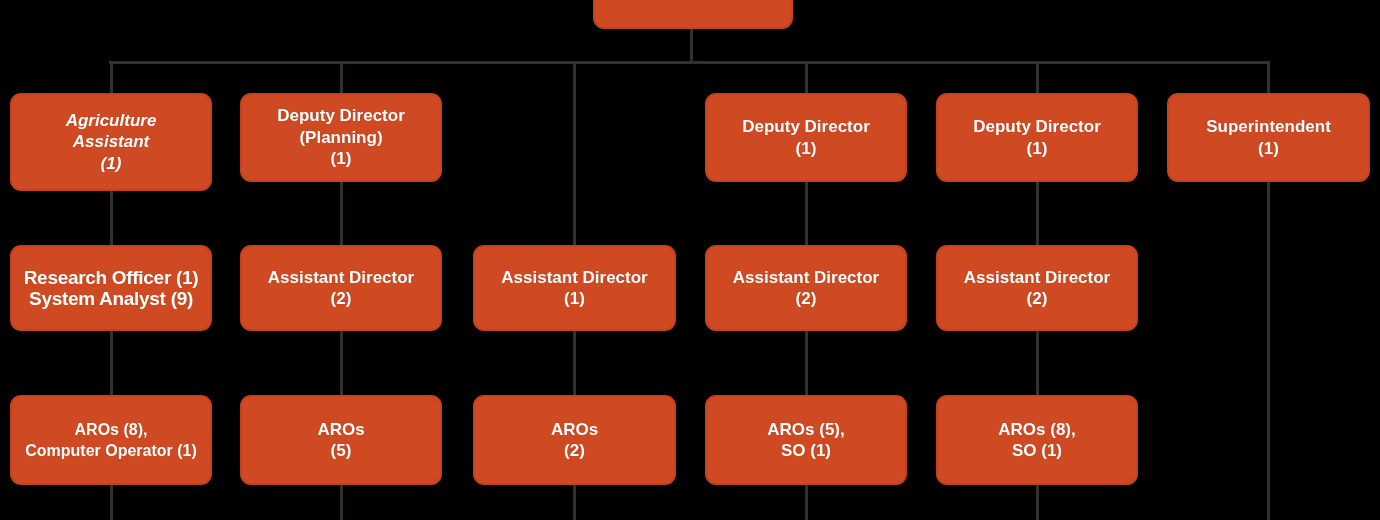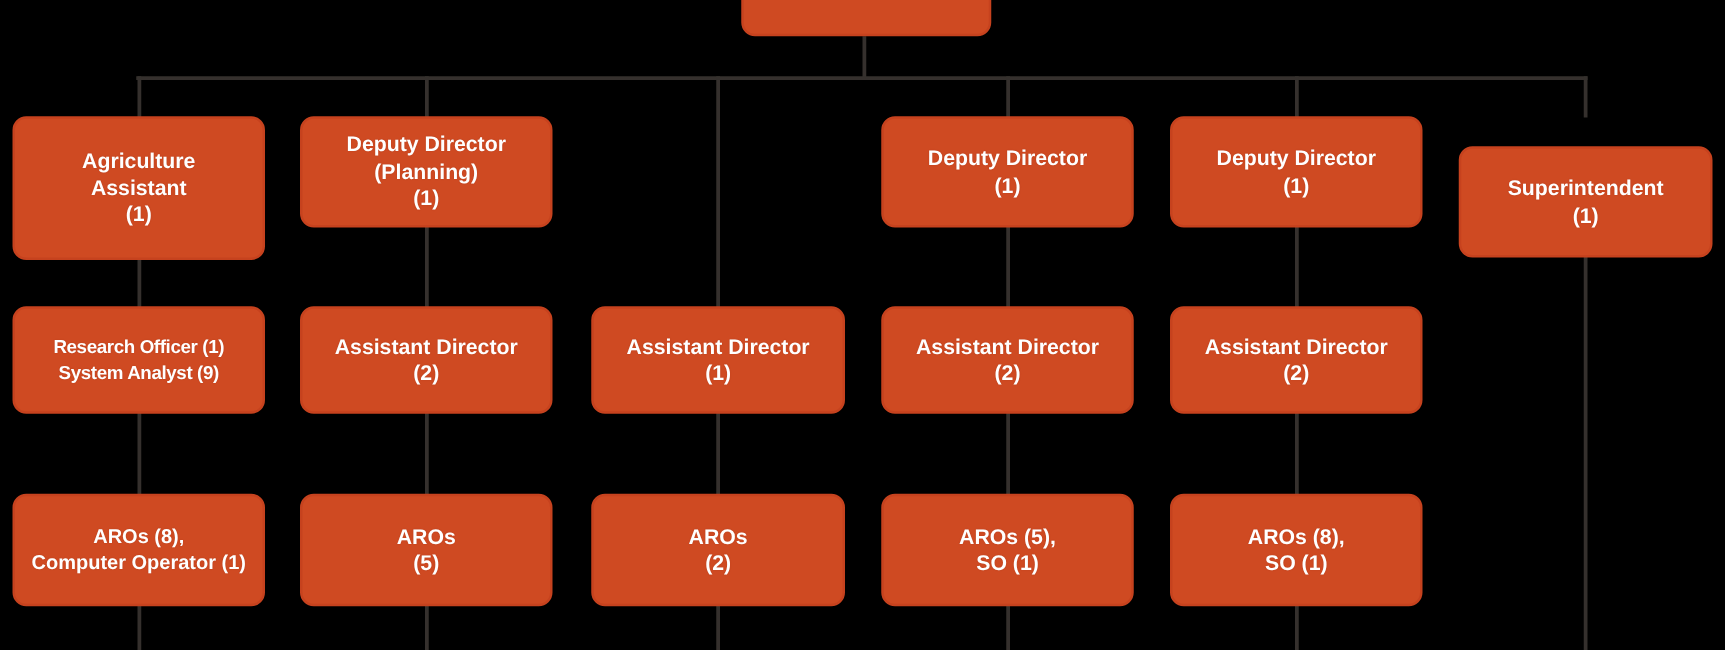--- a/index.html
+++ b/index.html
@@ -32,21 +32,21 @@
     font-size: 17px;
     line-height: 21.5px;
     text-align: center;
     display: flex;
     flex-direction: column;
     justify-content: center;
     align-items: center;
     text-shadow: 0 0 1px rgba(120,30,0,0.35);
   }
   .box.small {
-    font-size: 15px;
+    font-size: 19px;
     line-height: 21px;
     letter-spacing: -0.3px;
   }
   .box .ln { display: block; width: 100%; }
 </style>
 </head>
 <body>
 
 <div id="canvas">
 
@@ -73,39 +73,39 @@
   <div class="connector v" style="left:1036px; top:330px; height:67px;"></div>
 
   <div class="connector v" style="left:110px; top:484px; height:36px;"></div>
   <div class="connector v" style="left:340px; top:484px; height:36px;"></div>
   <div class="connector v" style="left:573px; top:484px; height:36px;"></div>
   <div class="connector v" style="left:805px; top:484px; height:36px;"></div>
   <div class="connector v" style="left:1036px; top:484px; height:36px;"></div>
 
   <div class="box" style="left:593px; top:-59px; width:200px; height:88px;"></div>
 
-  <div class="box" style="left:10px; top:93px; width:202px; height:115px;">
+  <div class="box" style="left:10px; top:93px; width:202px; height:98px;font-style:italic;">
     <span class="ln">Agriculture</span>
     <span class="ln">Assistant</span>
     <span class="ln">(1)</span>
   </div>
   <div class="box" style="left:240px; top:93px; width:202px; height:89px;">
     <span class="ln">Deputy Director</span>
     <span class="ln">(Planning)</span>
     <span class="ln">(1)</span>
   </div>
   <div class="box" style="left:705px; top:93px; width:202px; height:89px;">
     <span class="ln">Deputy Director</span>
     <span class="ln">(1)</span>
   </div>
   <div class="box" style="left:936px; top:93px; width:202px; height:89px;">
     <span class="ln">Deputy Director</span>
     <span class="ln">(1)</span>
   </div>
-  <div class="box" style="left:1167px; top:93px; width:203px; height:89px;margin-top:24px;">
+  <div class="box" style="left:1167px; top:93px; width:203px; height:89px;">
     <span class="ln">Superintendent</span>
     <span class="ln">(1)</span>
   </div>
 
   <div class="box small" style="left:10px; top:245px; width:202px; height:86px;">
     <span class="ln">Research Officer (1)</span>
     <span class="ln">System Analyst (9)</span>
   </div>
   <div class="box" style="left:240px; top:245px; width:202px; height:86px;">
     <span class="ln">Assistant Director</span>

